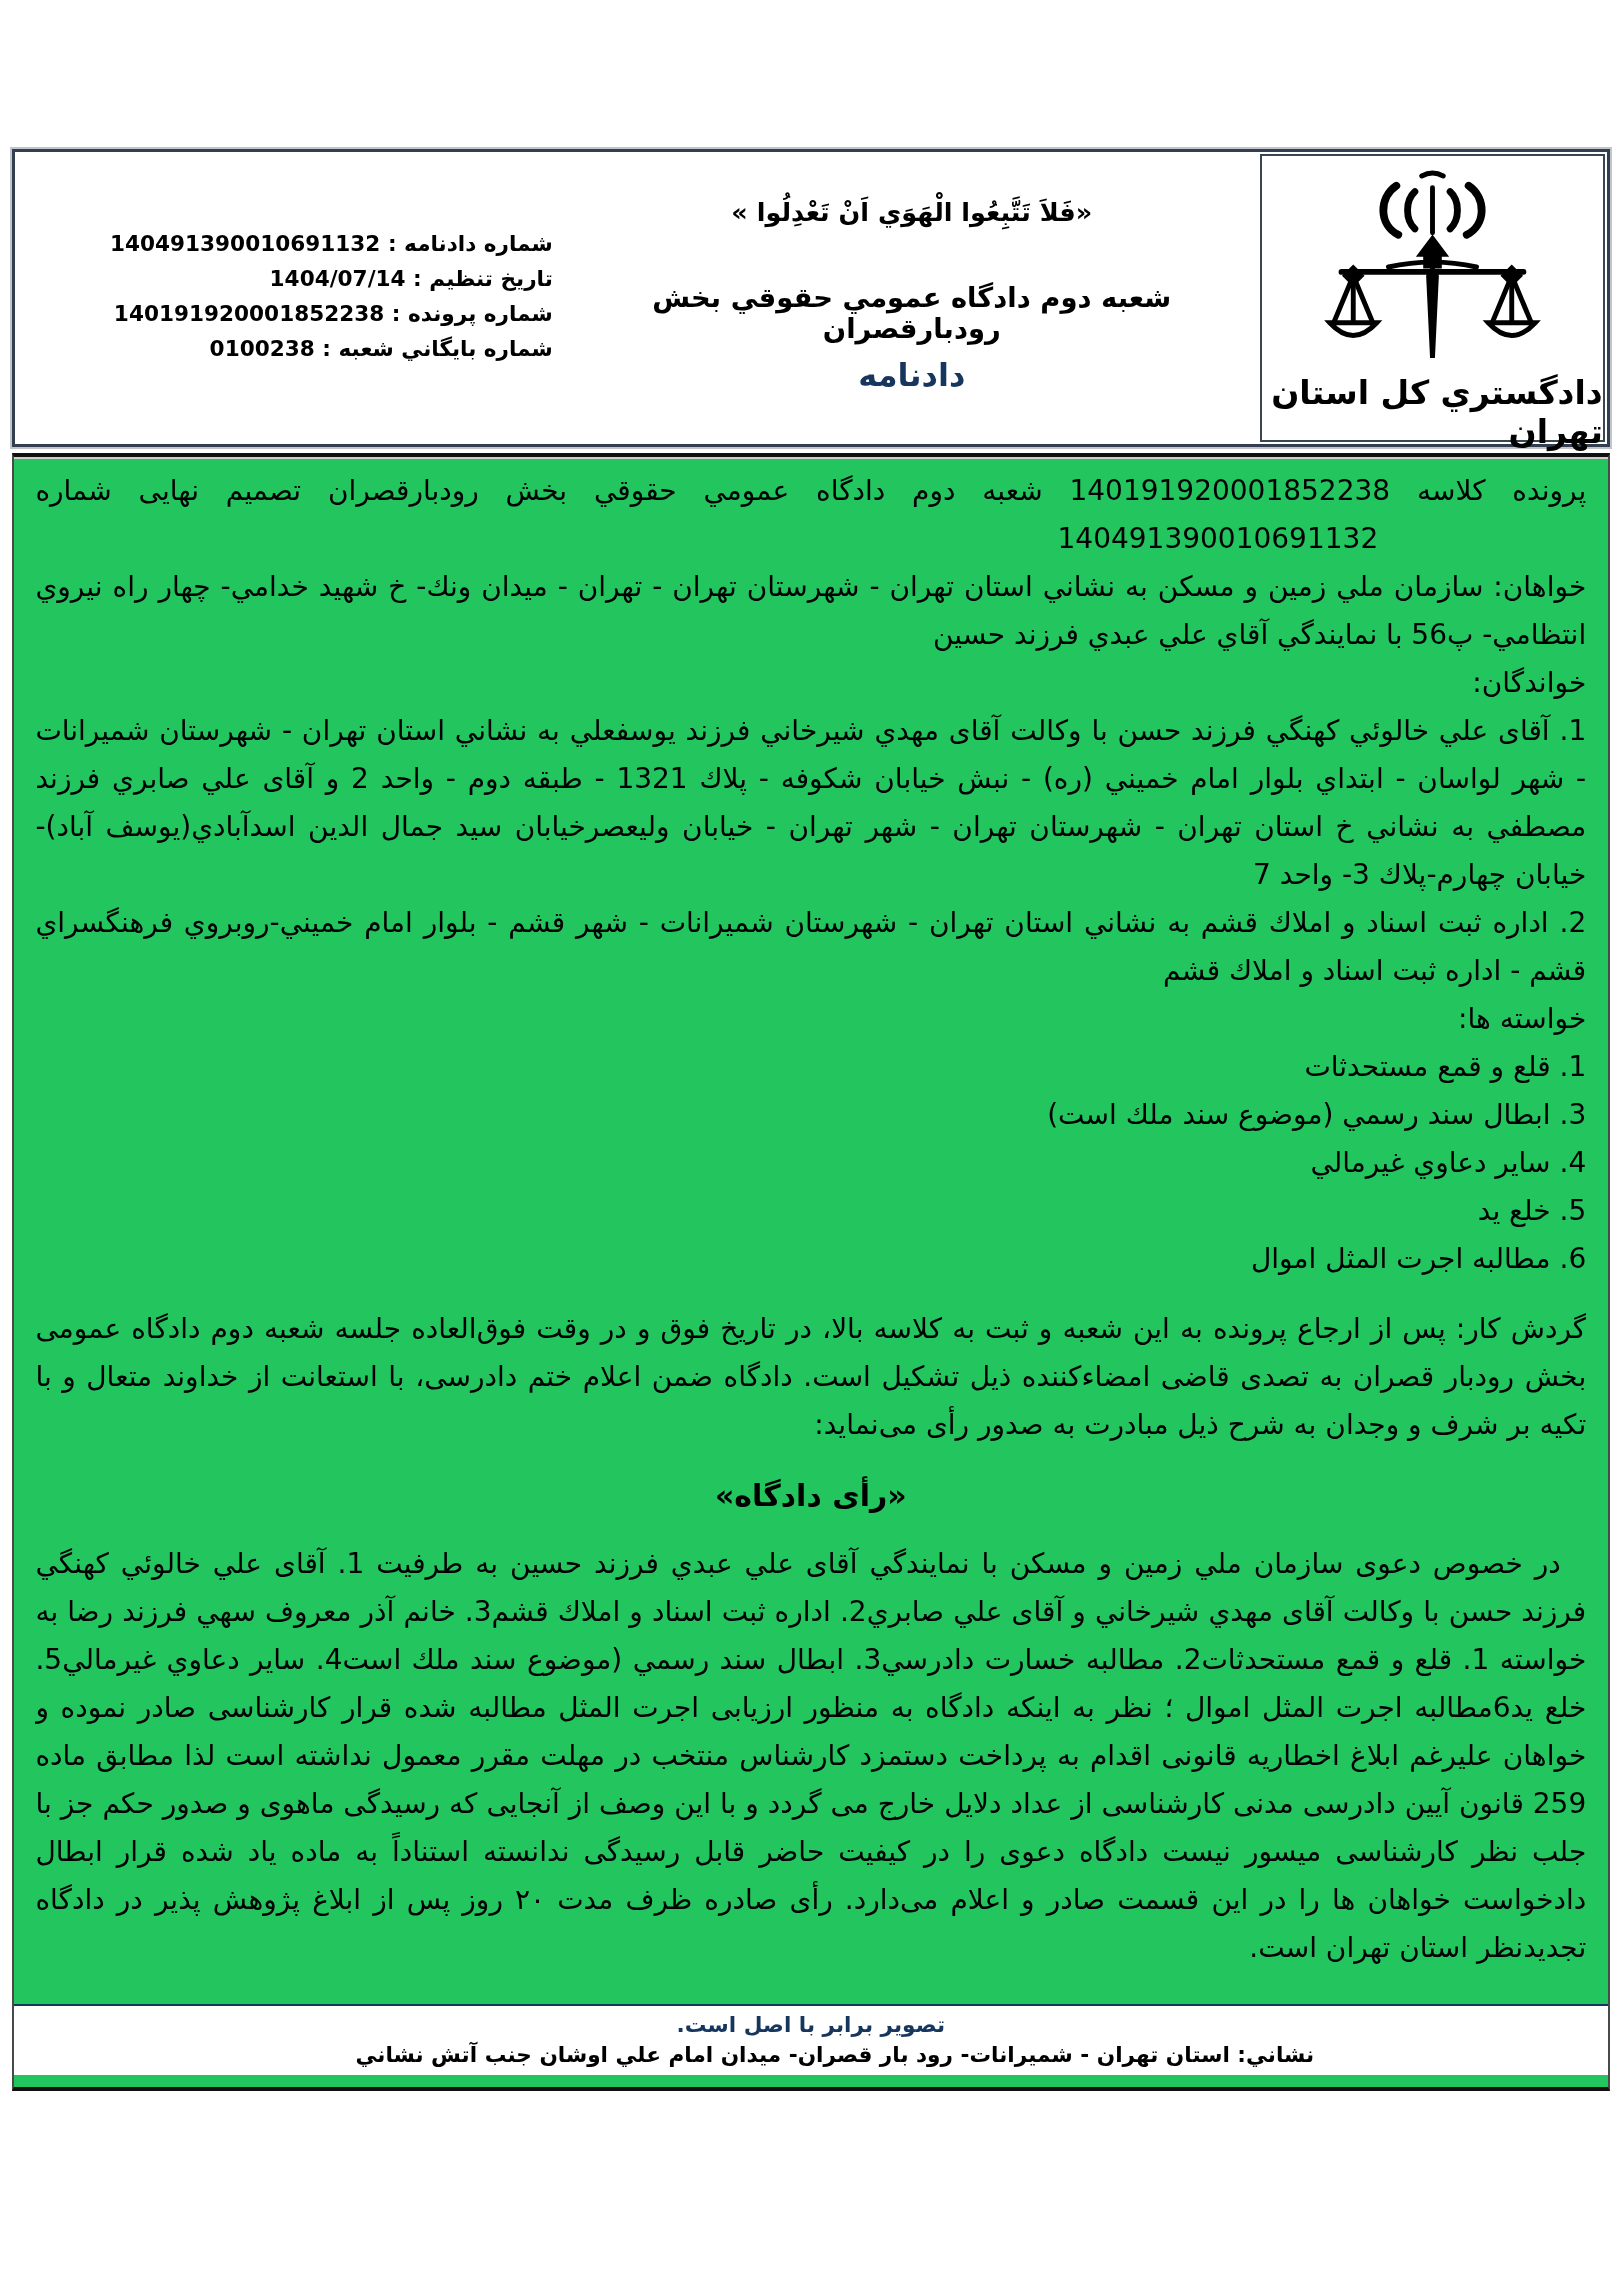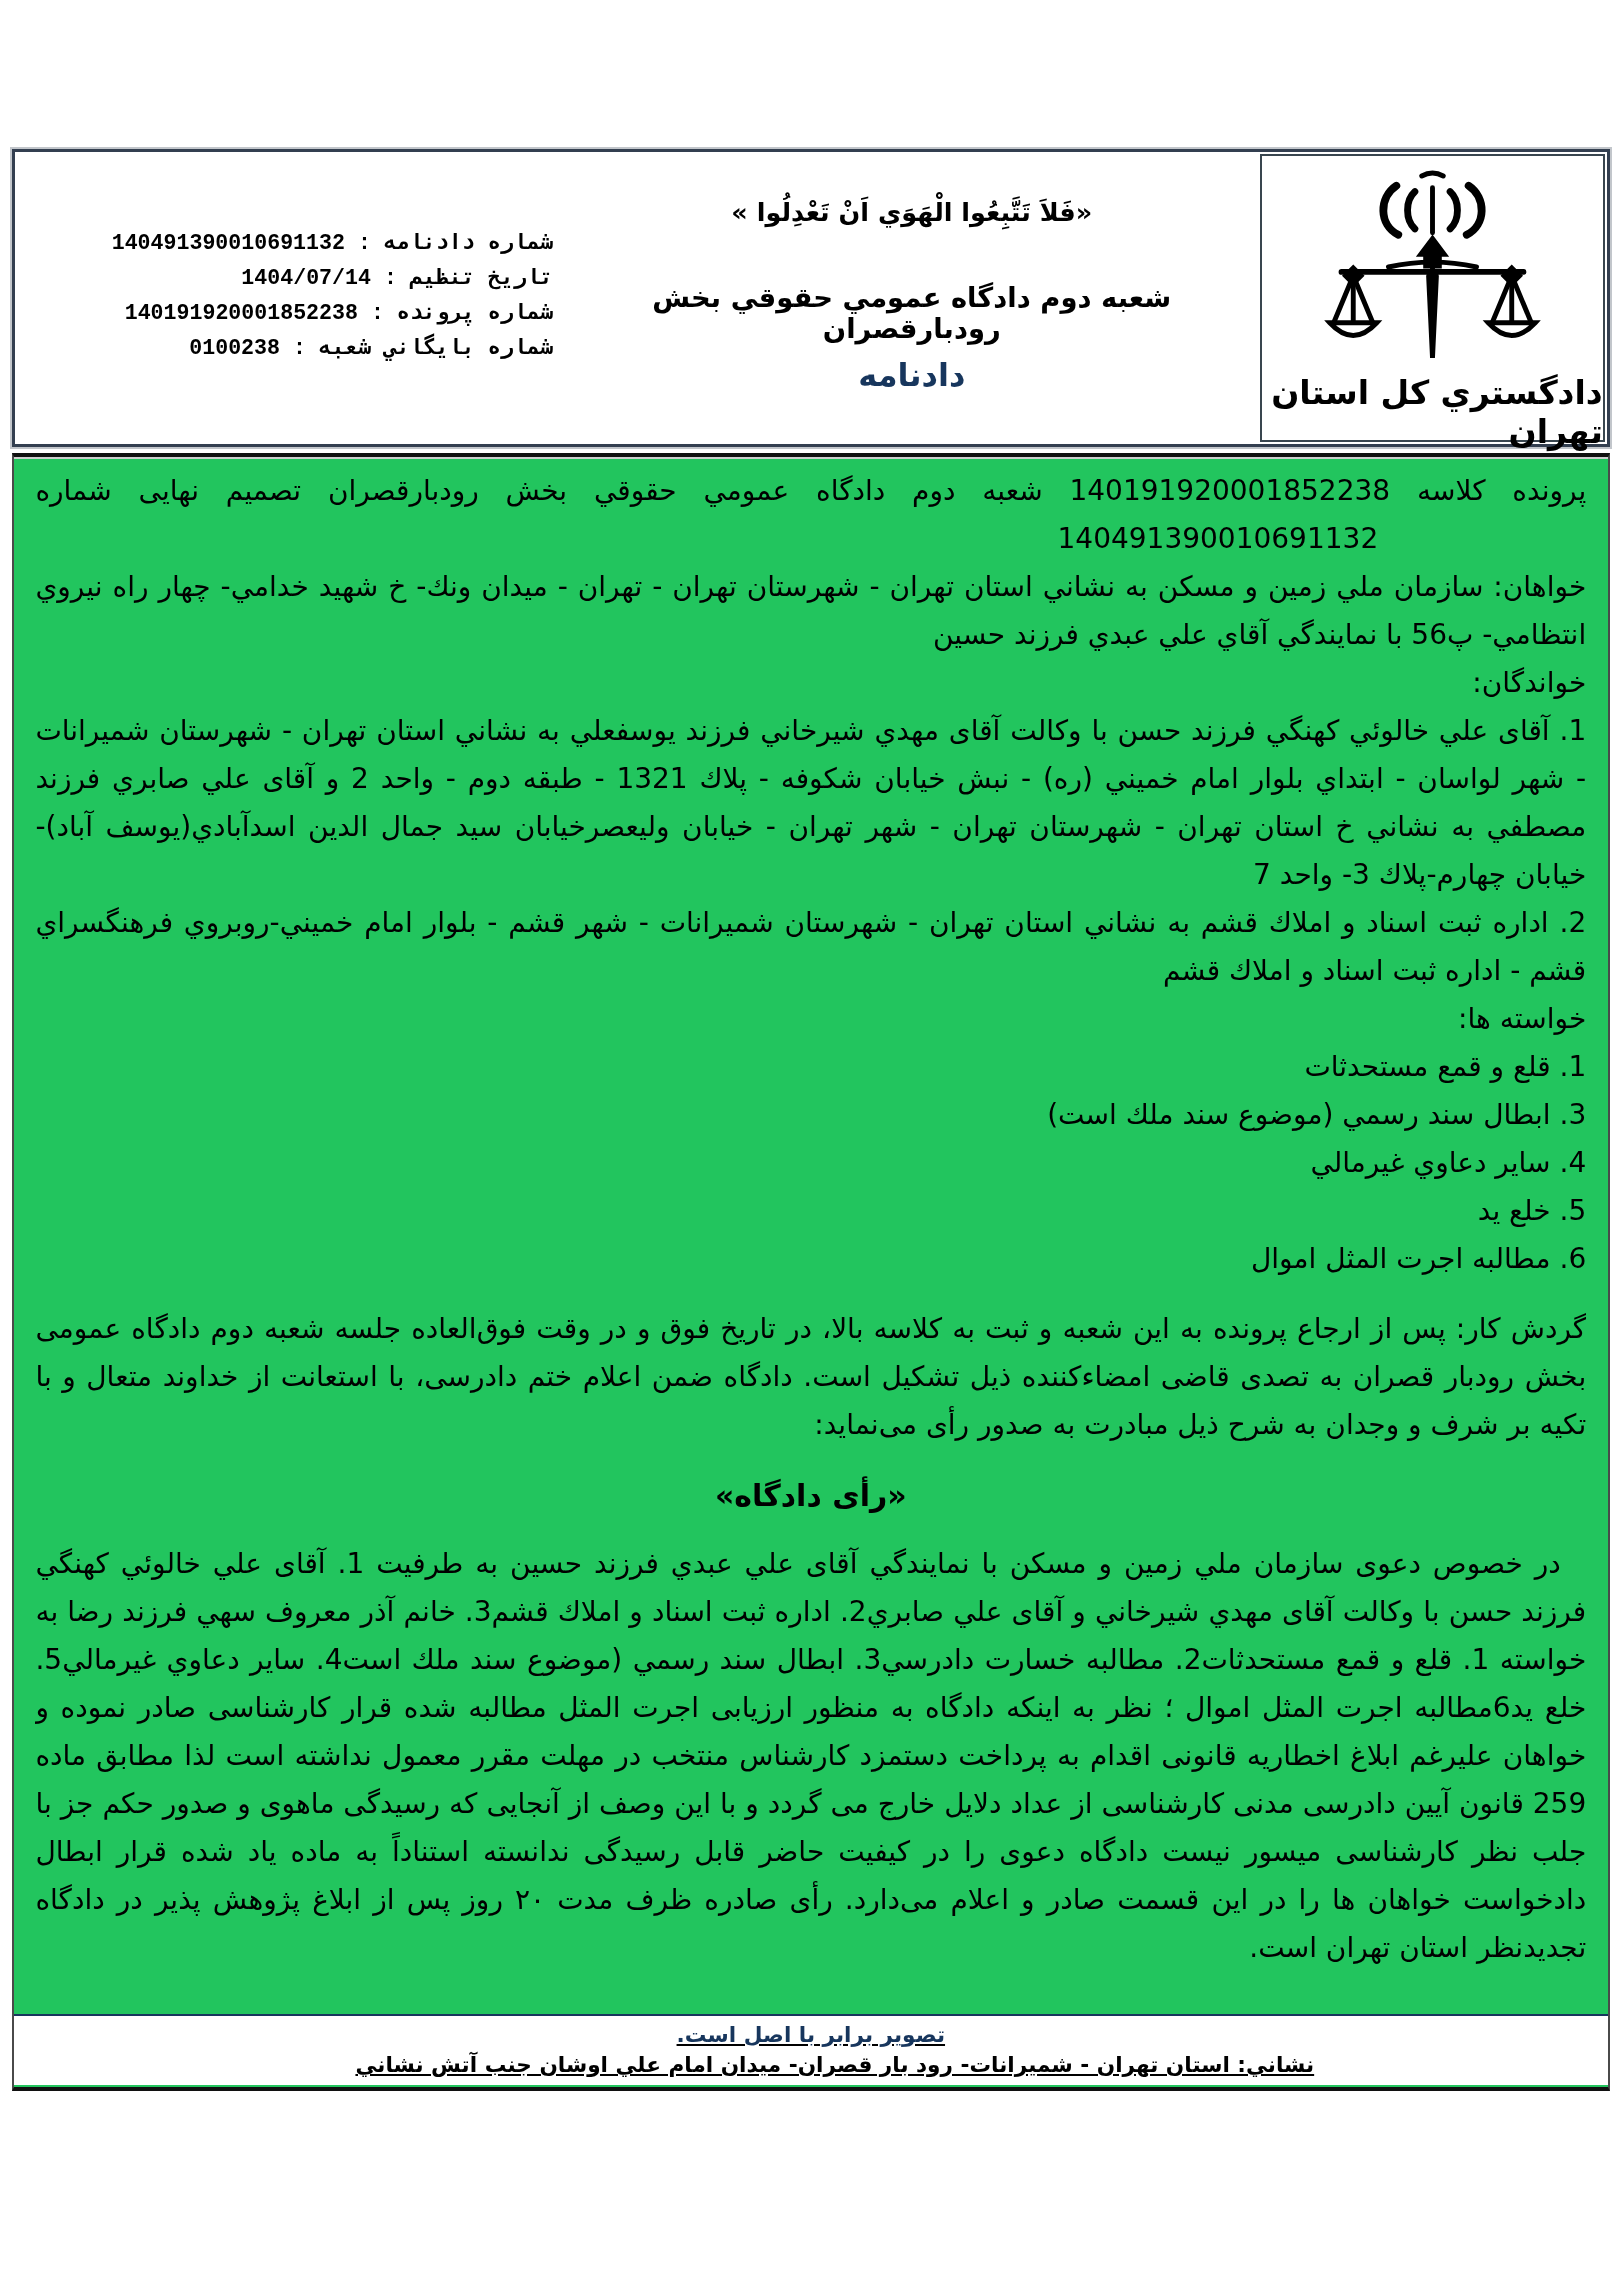--- a/index.html
+++ b/index.html
@@ -13,21 +13,21 @@
   
   .header-box{
     position:absolute;left:11.8px;top:149px;width:1598px;height:298px;
     border:3.9px solid #333F50;
     box-shadow:0 0 0 2px #c2c6cb;
     box-sizing:border-box;background:#fff;
   }
   .numbers-cell{
     position:absolute;right:1054px;top:74px;width:475px;
     direction:rtl;text-align:right;
-    font-weight:bold;font-size:21.6px;line-height:35px;color:#000;font-family:Liberation Mono, monospace;
+    font-weight:bold;font-size:21.6px;line-height:35px;color:#000;
   }
   .num-row span{white-space:nowrap;}
   .center-cell{
     position:absolute;left:554px;width:686px;top:0;height:100%;
     text-align:center;direction:rtl;color:#000;
   }
   .verse{margin-top:45px;font-size:25.5px;font-weight:bold;}
   .branch-title{margin-top:55px;font-size:27.4px;font-weight:bold;}
   .doc-type{margin-top:11.8px;font-size:32px;font-weight:bold;color:#17365D;}
   .logo-cell{
@@ -58,22 +58,22 @@
   .number-line{direction:rtl;text-align:right;padding-right:208px;margin-left:0;}
   .plain{text-align:justify;}
   .rtl-right{text-align:right;}
   .procedure{margin-top:22px;}
   .verdict-heading{
     text-align:center;font-size:30px;font-weight:bold;margin:23.5px 0 19.6px;
   }
   .verdict-par{text-indent:25.5px;}
   
   .footer{
-    position:absolute;left:0;right:0;bottom:2px;height:69px;
-    border-top:2.9px solid #17365D;background:#fff;text-align:center;direction:rtl;text-decoration:underline;
+    position:absolute;left:0;right:0;bottom:12px;height:69px;
+    border-top:2.9px solid #17365D;background:#fff;text-align:center;direction:rtl;
   }
   .certified{color:#17365D;font-weight:bold;font-size:21.6px;margin-top:3.9px;line-height:29px;}
   .address{color:#000;font-weight:bold;font-size:21.6px;line-height:31px;margin-left:48px;}
 </style>
 </head>
 <body>
 
 <div class="page">
 
   <div class="header-box">

